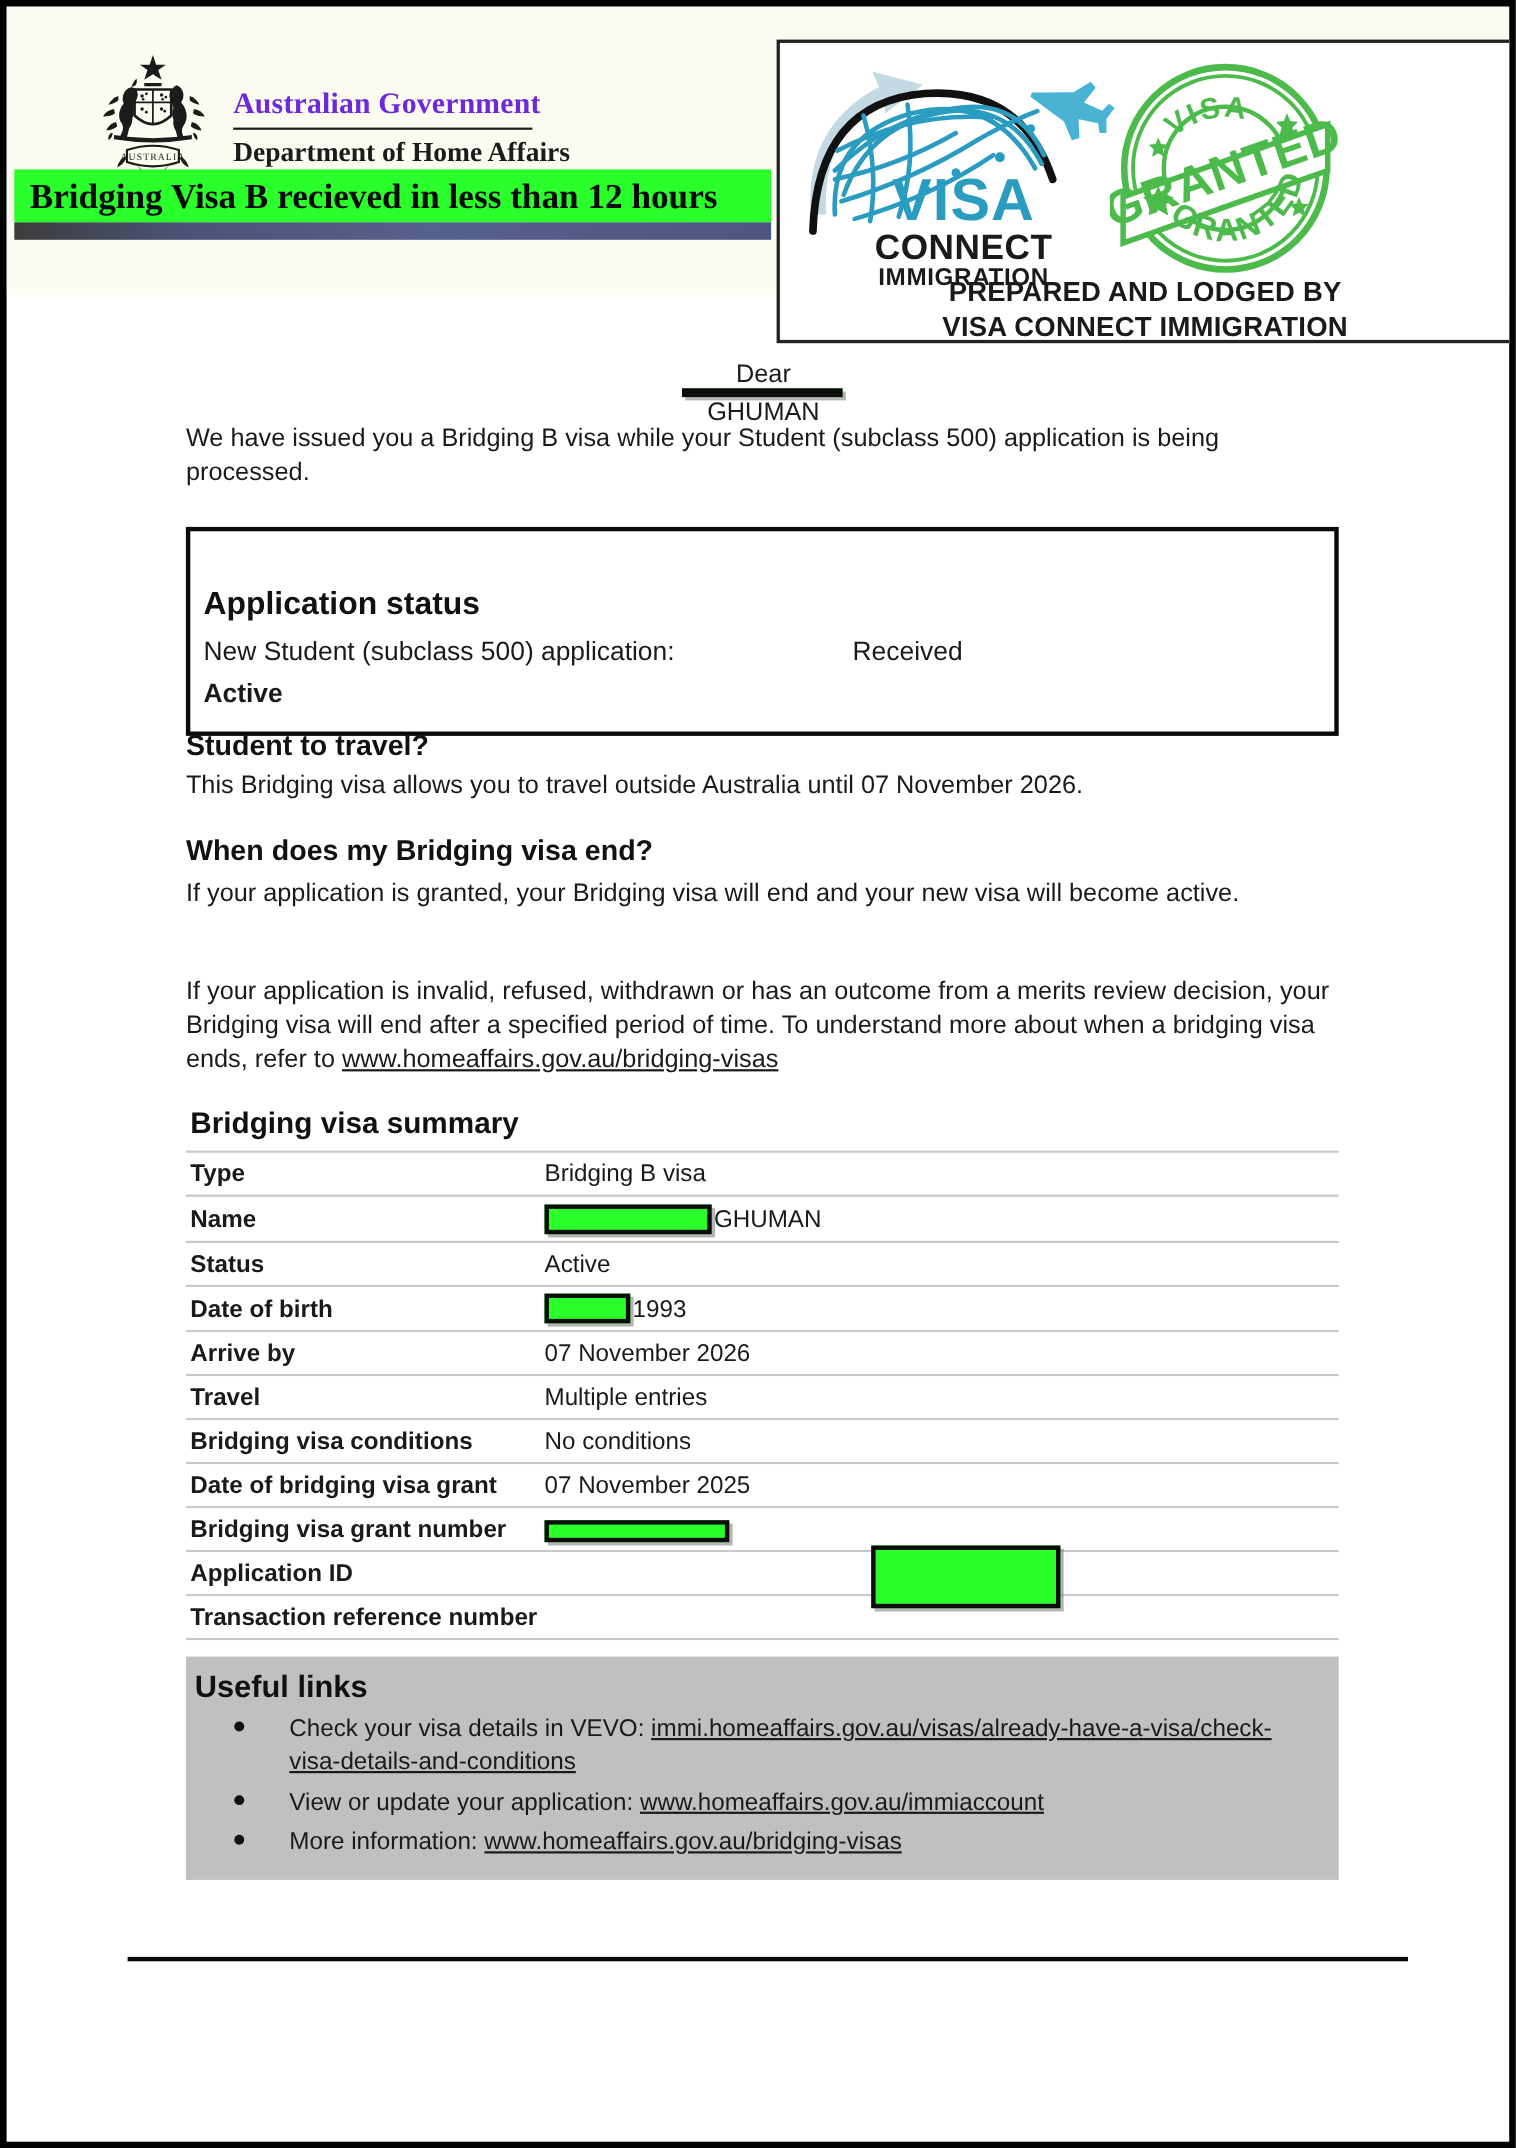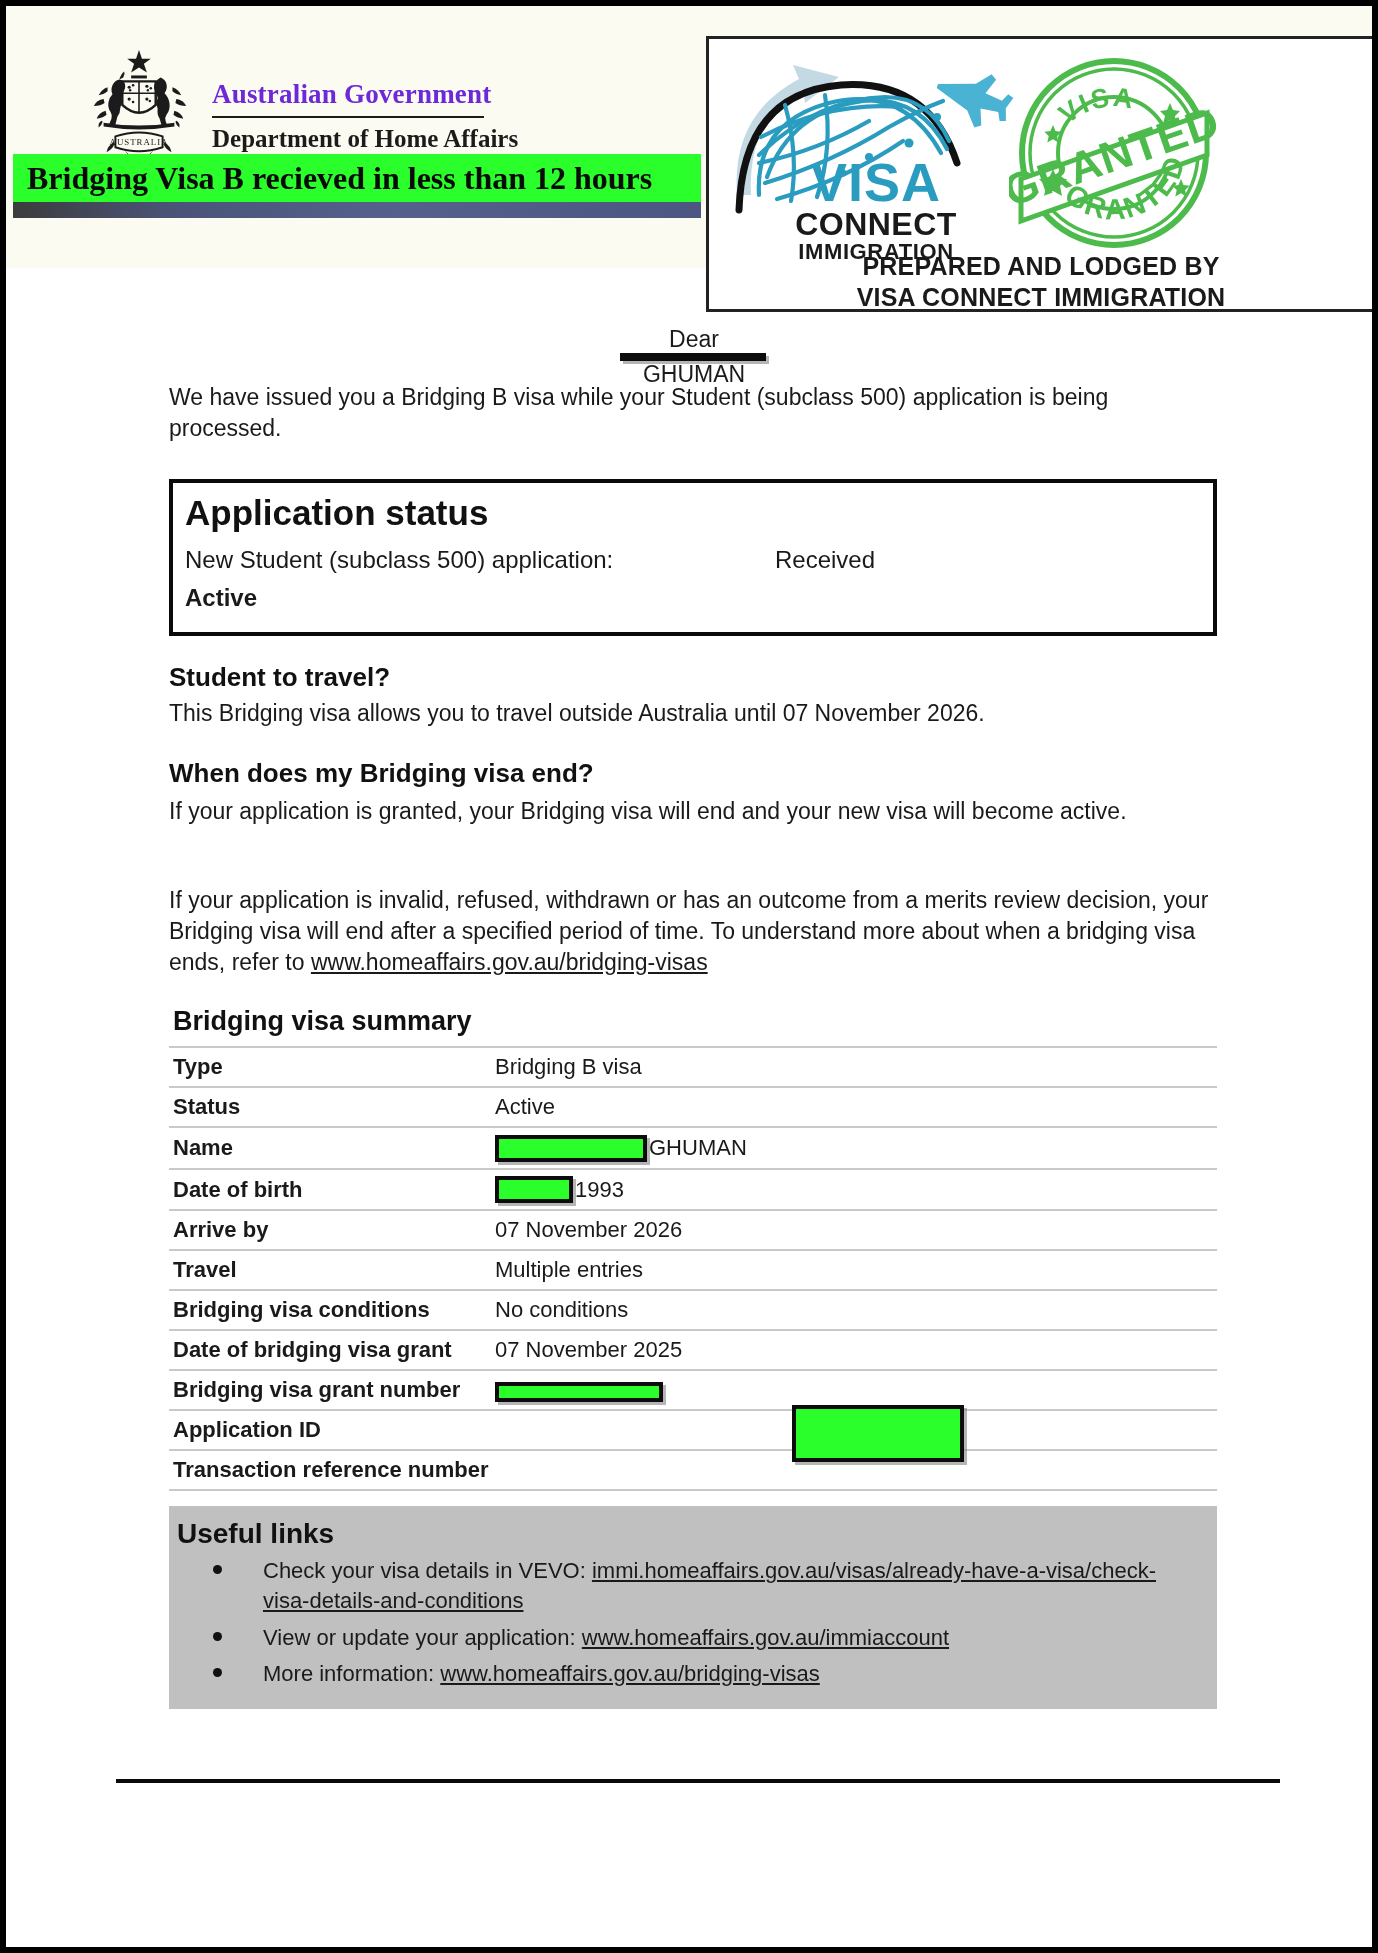--- a/index.html
+++ b/index.html
@@ -220,24 +220,25 @@
     position: absolute;
     left: 163px;
     top: 473px;
     width: 1048px;
     border: 4px solid #0a0a0a;
     box-sizing: border-box;
     padding: 10px 12px 14px 12px;
     background: #ffffff;
   }
   .status-title {
-    font-size: 35px;
+    font-size: 29px;
     font-weight: bold;
     color: #111111;
     margin-bottom: 8px;
+    margin-top: 40px;
   }
   .status-row {
     display: flex;
     font-size: 24px;
     color: #1a1a1a;
     line-height: 1.6;
   }
   .status-label { width: 590px; }
   .status-value { }
   .status-value.bold { font-weight: bold; }
@@ -532,28 +533,28 @@
 
   <div class="summary-title">Bridging visa summary</div>
 
   <table class="summary-table">
     <tbody>
       <tr>
         <td class="sum-key">Type</td>
         <td class="sum-val">Bridging B visa</td>
       </tr>
       <tr>
-        <td class="sum-key">Status</td>
-        <td class="sum-val">Active</td>
-      </tr>
-      <tr>
         <td class="sum-key">Name</td>
         <td class="sum-val">
           <span class="redact redact-cell r-name"></span><span class="tail">GHUMAN</span>
         </td>
+      </tr>
+      <tr>
+        <td class="sum-key">Status</td>
+        <td class="sum-val">Active</td>
       </tr>
       <tr>
         <td class="sum-key">Date of birth</td>
         <td class="sum-val">
           <span class="redact redact-cell r-dob"></span><span class="tail">1993</span>
         </td>
       </tr>
       <tr>
         <td class="sum-key">Arrive by</td>
         <td class="sum-val">07 November 2026</td>

